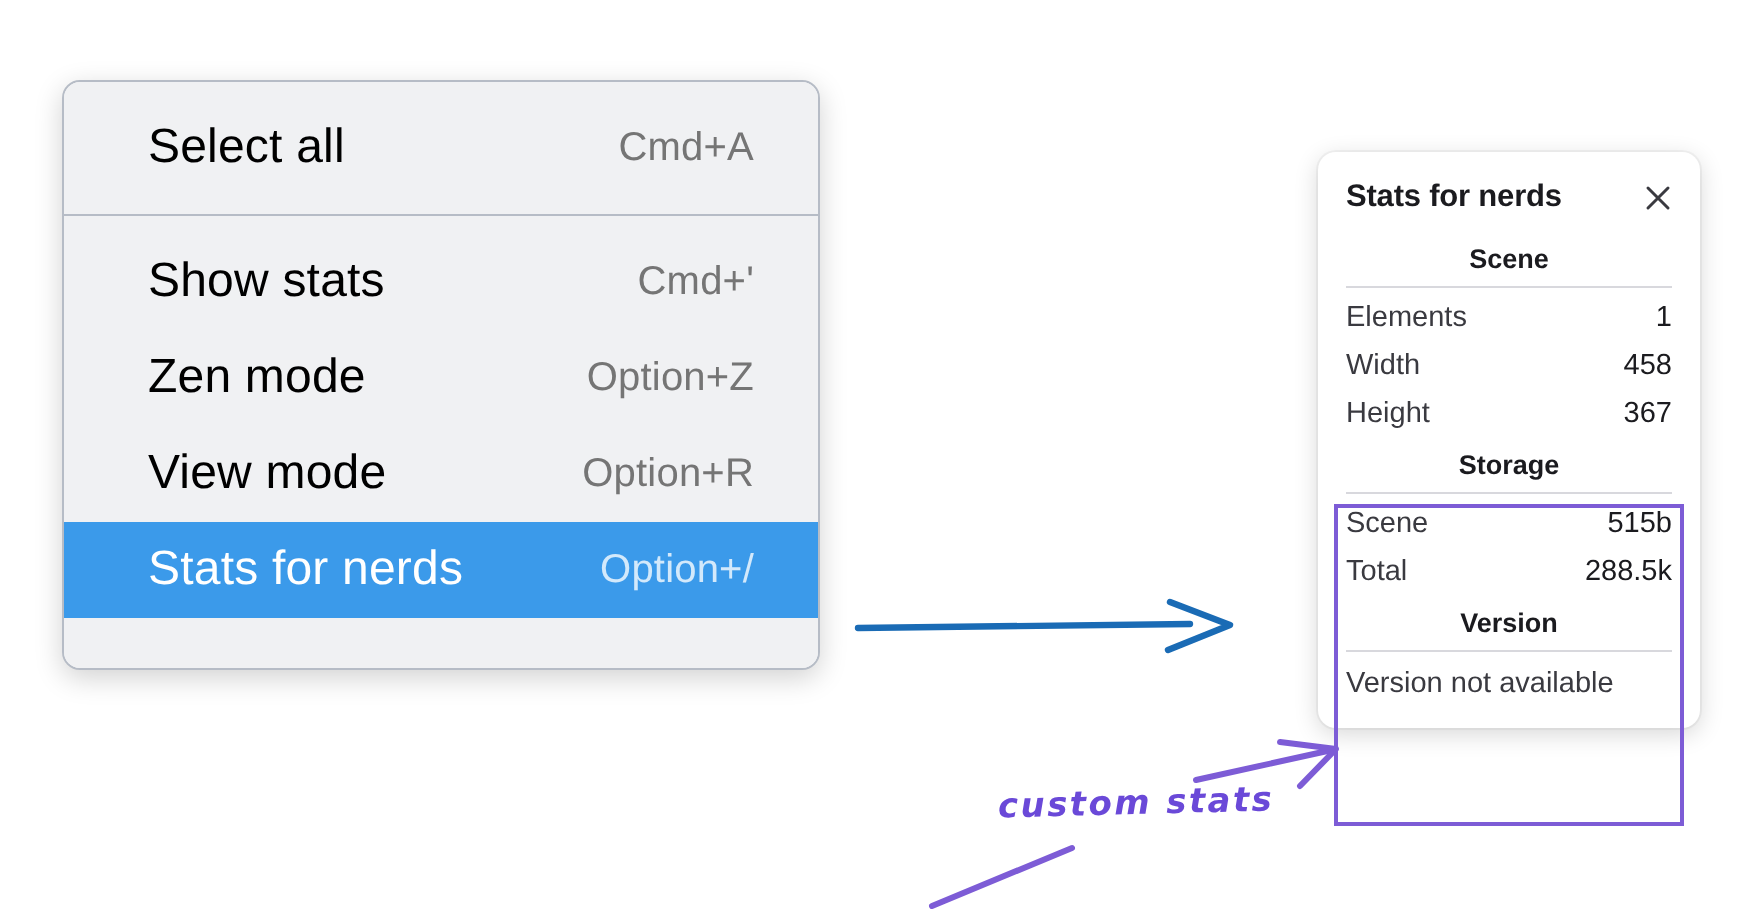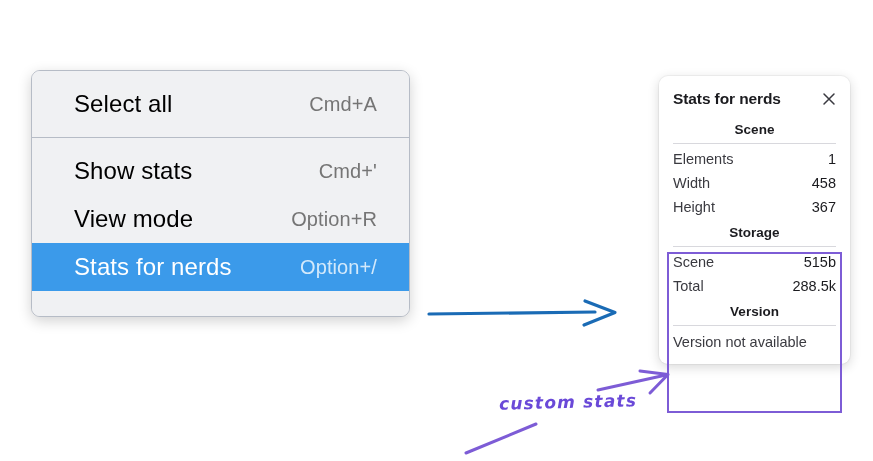--- a/index.html
+++ b/index.html
@@ -13,21 +13,21 @@
     position: relative;
     overflow: hidden;
     font-family: "Liberation Sans", sans-serif;
     -webkit-font-smoothing: antialiased;
   }
 
   
   #context-menu {
     position: absolute;
     left: 31px;
-    top: 70px;
+    top: 40px;
     width: 377px;
     background: #f0f1f3;
     border: 1px solid #b6bcc6;
     border-radius: 9px;
     box-shadow: 0 4px 14px rgba(0,0,0,0.18);
     overflow: hidden;
   }
   .menu-section { background: #f0f1f3; }
   .menu-sep {
     height: 1px;
@@ -168,20 +168,24 @@
   <div class="menu-sep"></div>
 
   <div class="menu-section">
     <div class="menu-pad-top"></div>
 
     <div class="menu-item">
       <span class="mi-label">Show stats</span>
       <span class="mi-shortcut">Cmd+'</span>
     </div>
 
+    <div class="menu-item">
+      <span class="mi-label">Zen mode</span>
+      <span class="mi-shortcut">Option+Z</span>
+    </div>
 
     <div class="menu-item">
       <span class="mi-label">View mode</span>
       <span class="mi-shortcut">Option+R</span>
     </div>
 
     <div class="menu-item selected">
       <span class="mi-label">Stats for nerds</span>
       <span class="mi-shortcut">Option+/</span>
     </div>

